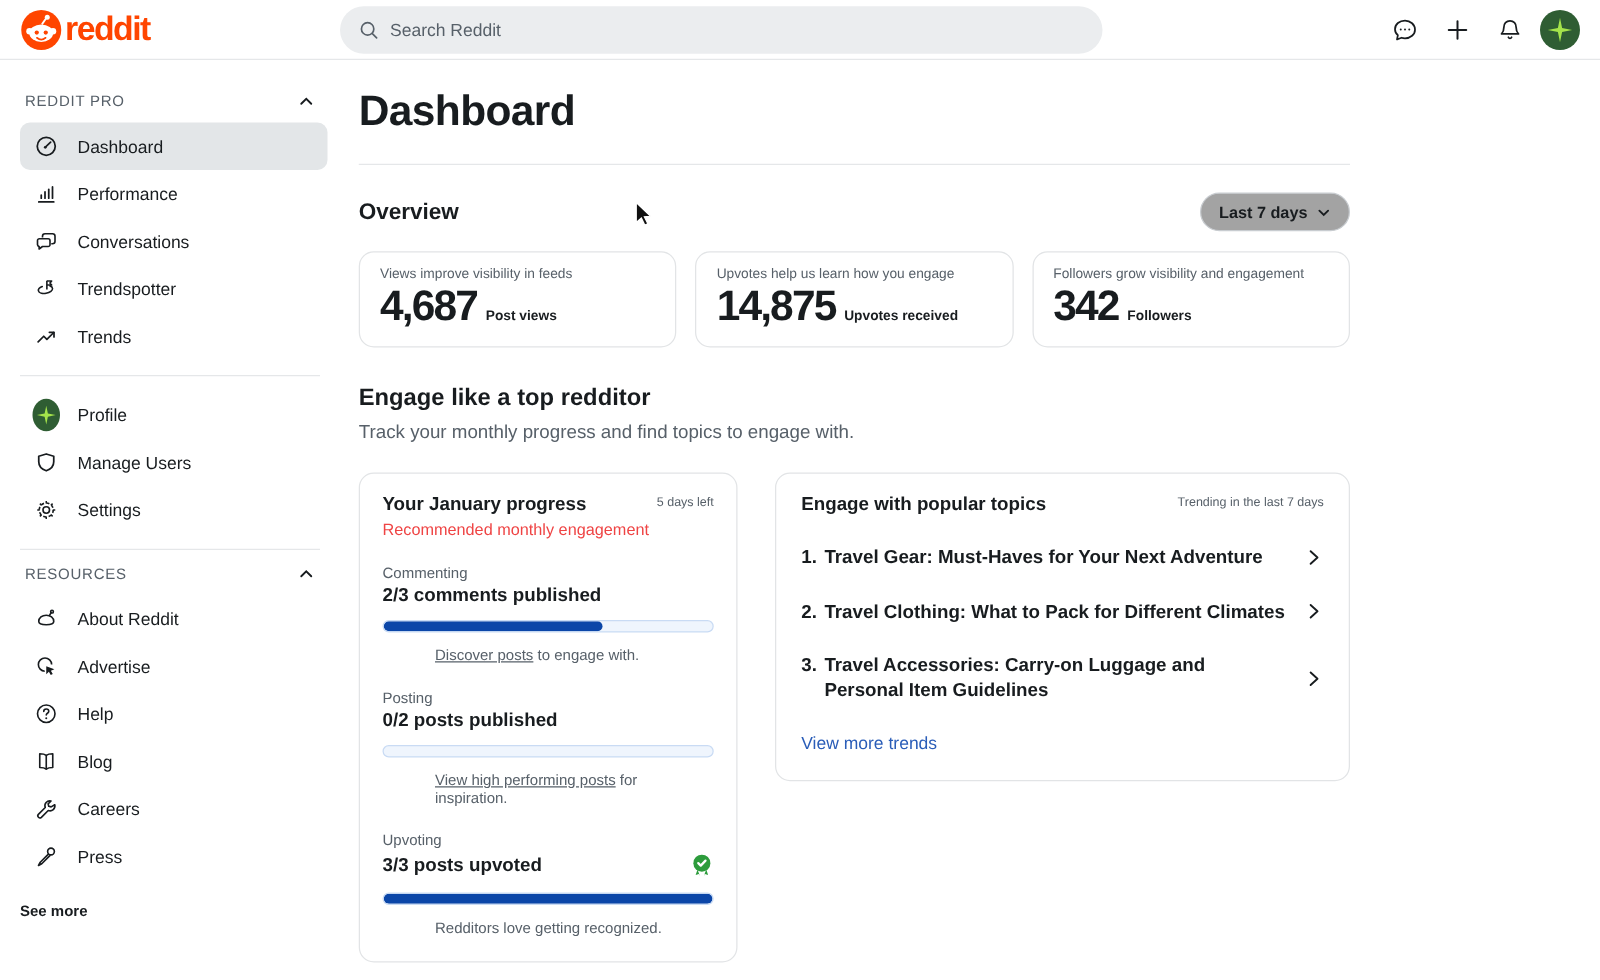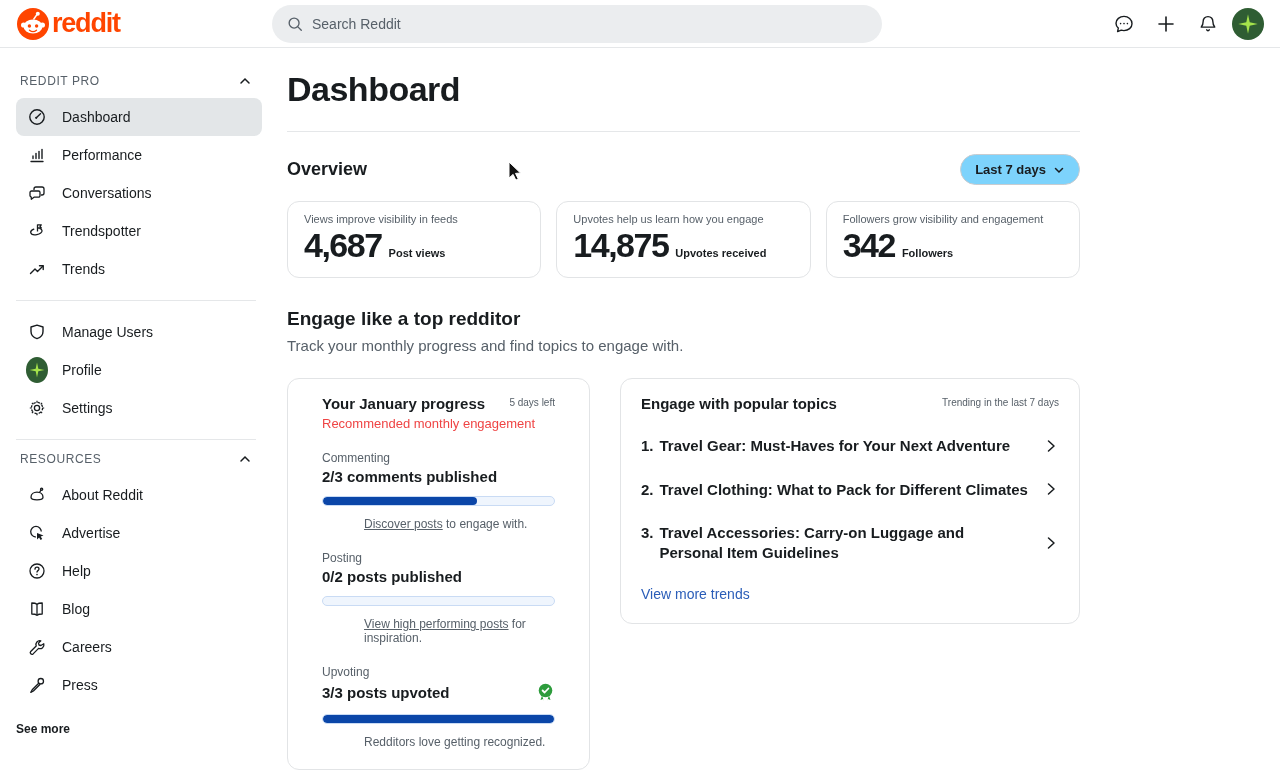--- a/index.html
+++ b/index.html
@@ -38,36 +38,36 @@
   .see-more { font-size:12px; font-weight:700; margin:18px 0 0 0; cursor:pointer; }
   .mini-avatar { width:26px; height:26px; border-radius:50%; background:#2F5D33;
     display:flex; align-items:center; justify-content:center; }
 
   
   .page-title { font-size:34px; font-weight:800; letter-spacing:-0.5px; }
   .title-divider { border:none; border-top:1px solid #E5E7E9; margin:22px 0 0 0; }
   .overview-row { display:flex; align-items:center; justify-content:space-between; margin-top:22px; }
   .h2 { font-size:18px; font-weight:800; }
   .range-btn { display:flex; align-items:center; gap:7px; border:1px solid #C8CCD0;
-    border-radius:17px; padding:7px 14px; font-size:13px; font-weight:600; background:#7dd3fc; cursor:pointer;
+    border-radius:17px; padding:7px 14px; font-size:13px; font-weight:600; background:#a3a3a3; cursor:pointer;
     font-family:"Liberation Sans",sans-serif; color:#181C1F; }
 
   .stats-row { display:flex; gap:15px; margin-top:16px; }
   .stat-card { flex:1; border:1px solid #E2E4E6; border-radius:12px; padding:11px 16px 12px; }
   .stat-caption { font-size:11px; color:#576069; }
   .stat-value-row { display:flex; align-items:baseline; gap:7px; margin-top:1px; }
   .stat-value { font-size:34px; font-weight:800; letter-spacing:-1.5px; }
   .stat-label { font-size:11px; font-weight:700; }
 
   .engage-head { font-size:19px; font-weight:800; margin-top:30px; }
   .engage-sub { font-size:15px; color:#576069; margin-top:7px; }
 
   .cards-row { display:flex; gap:30px; margin-top:24px; align-items:flex-start; }
   .card { border:1px solid #E2E4E6; border-radius:12px; background:#fff; }
-  .progress-card { width:303px; padding:16px 34px 20px; }
+  .progress-card { width:303px; padding:16px 18px 20px; }
   .topics-card { width:460px; padding:16px 20px 20px; }
 
   .card-head { display:flex; align-items:flex-start; justify-content:space-between; }
   .card-title { font-size:15px; font-weight:700; }
   .card-meta { font-size:10px; color:#576069; padding-top:2px; }
   .card-sub { font-size:13px; color:#ef4444; margin-top:4px; }
 
   .goal { margin-top:20px; }
   .goal-cat { font-size:12px; color:#576069; }
   .goal-status-row { display:flex; align-items:center; justify-content:space-between; margin-top:3px; }
@@ -210,35 +210,35 @@
             <path d="M12.5 6.8H16.2V10.5"></path>
         </svg>
       </span>
       <span>Trends</span>
     </div>
 
     <hr class="side-divider">
 
     <div class="side-item">
       <span class="sicon">
-        <svg width="20" height="20" viewBox="0 0 20 20" fill="none" stroke="#181C1F" stroke-width="1.4" stroke-linejoin="round">
-          <path d="M10 3.2 16 5v4.4c0 3.7-2.4 6-6 7.2-3.6-1.2-6-3.5-6-7.2V5z"></path>
-        </svg>
-      </span>
-      <span>Manage Users</span>
-    </div>
-    <div class="side-item">
-      <span class="sicon">
         <span class="mini-avatar">
           <svg width="20" height="20" viewBox="0 0 20 20">
               <path d="M10 2.5 11.3 8.7 17.5 10 11.3 11.3 10 17.5 8.7 11.3 2.5 10 8.7 8.7z" fill="#A5E34B"></path>
             </svg>
         </span>
       </span>
       <span>Profile</span>
+    </div>
+    <div class="side-item">
+      <span class="sicon">
+        <svg width="20" height="20" viewBox="0 0 20 20" fill="none" stroke="#181C1F" stroke-width="1.4" stroke-linejoin="round">
+          <path d="M10 3.2 16 5v4.4c0 3.7-2.4 6-6 7.2-3.6-1.2-6-3.5-6-7.2V5z"></path>
+        </svg>
+      </span>
+      <span>Manage Users</span>
     </div>
     <div class="side-item">
       <span class="sicon">
         <svg width="20" height="20" viewBox="0 0 20 20" fill="none" stroke="#181C1F" stroke-width="1.3">
           <circle cx="10" cy="10" r="2.6"></circle>
           <circle cx="10" cy="10" r="5.6" stroke-dasharray="2.4 2"></circle>
           <path d="M10 2.8v2M10 15.2v2M2.8 10h2M15.2 10h2M4.9 4.9l1.4 1.4M13.7 13.7l1.4 1.4M15.1 4.9l-1.4 1.4M6.3 13.7l-1.4 1.4" stroke-width="1.2"></path>
         </svg>
       </span>
       <span>Settings</span>

